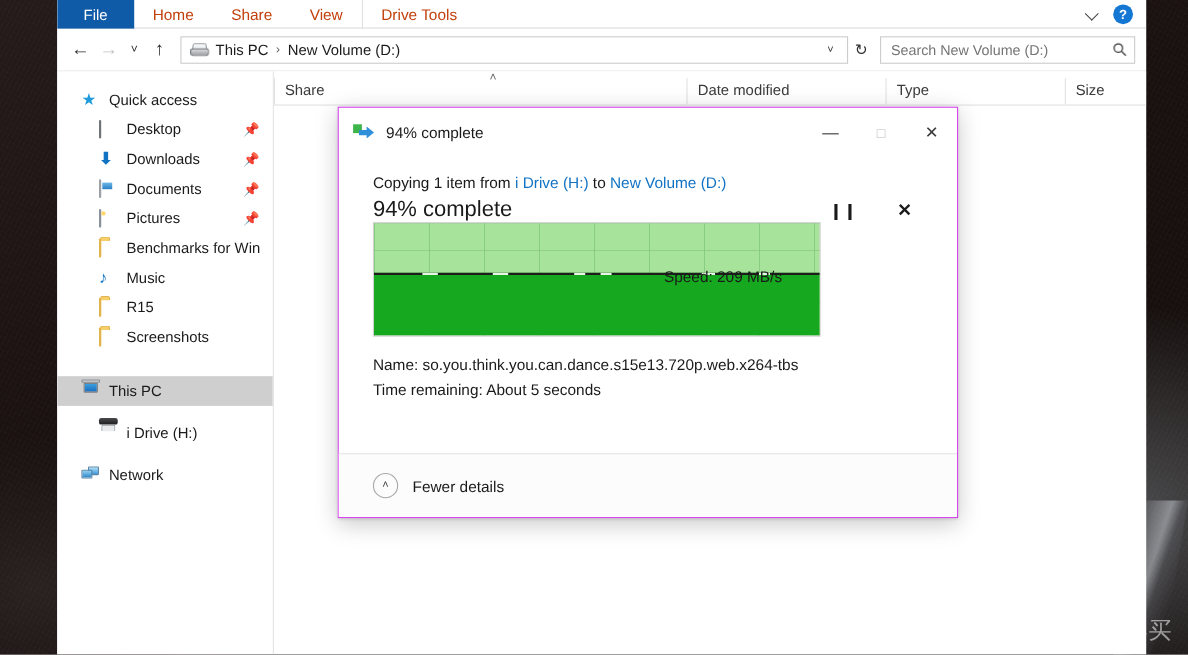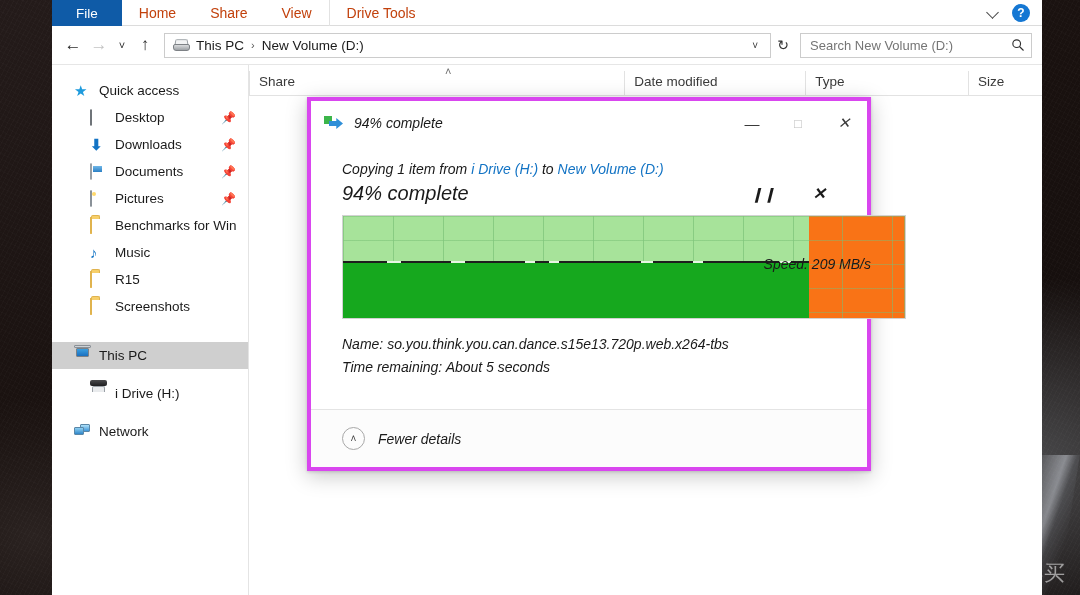--- a/index.html
+++ b/index.html
@@ -306,24 +306,24 @@
     position: absolute; left: 0; right: 0; top: 9px;
   }
   .filerow .typecell { position: absolute; left: 561px; }
 
   
   #copy-dialog {
     position: absolute;
     left: 255px; top: 97px;
     width: 564px; height: 374px;
     background: #ffffff;
-    border: 4px solid #d946ef;
+    border: 1px solid #d946ef;
     box-shadow: 0 5px 20px rgba(0,0,0,.22), 0 1px 3px rgba(0,0,0,.16);
     z-index: 40;
-    display: flex; flex-direction: column; font-style: italic;
+    display: flex; flex-direction: column;
   }
   .dlg-title {
     height: 44px; flex: none;
     display: flex; align-items: center;
     padding-left: 13px;
   }
   .dlg-ico {
     width: 22px; height: 16px; position: relative; flex: none; margin-right: 8px;
   }
   .dlg-ico .sq {
@@ -352,24 +352,23 @@
     display: flex; align-items: center;
     padding-top: 5px;
   }
   .pct-big { font-size: 20px; color: #1a1a1a; }
   .pct-actions { margin-left: auto; display: flex; align-items: center; gap: 36px; padding-right: 10px; }
   .pause-btn { font-size: 14px; color: #1a1a1a; letter-spacing: 1px; font-weight: 600; }
   .cancel-btn { font-size: 16px; color: #1a1a1a; font-weight: bold; }
 
   
   .graph-wrap {
-    margin-top: 10px;
-    width: 564px; height: 104px;
+    width: 407px; height: 104px;
     border: 1px solid #d2d2d2;
-    background: #f97316;
+    background: #e5e5e5;
     position: relative;
     overflow: hidden;
   }
   .graph-grid {
     position: absolute; inset: 0;
     background-image:
       repeating-linear-gradient(to right, rgba(120,190,120,.55) 0 1px, rgba(0,0,0,0) 1px 50px),
       repeating-linear-gradient(to bottom, rgba(120,190,120,.45) 0 1px, rgba(0,0,0,0) 1px 24px);
     background-position: -1px 0, 0 0;
   }

